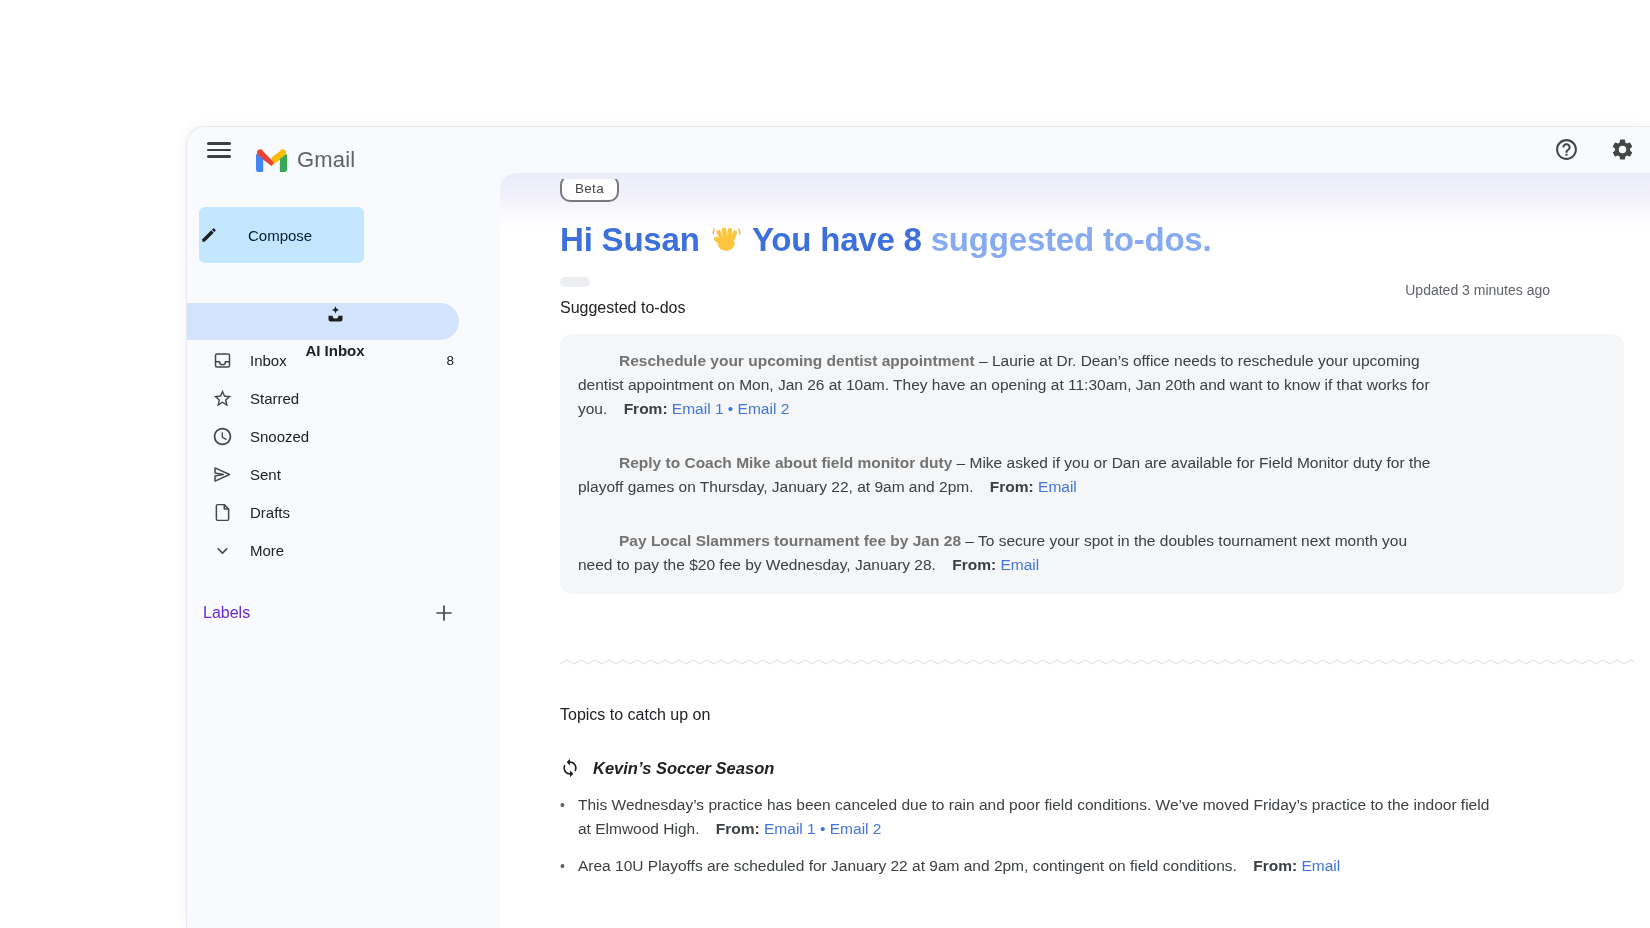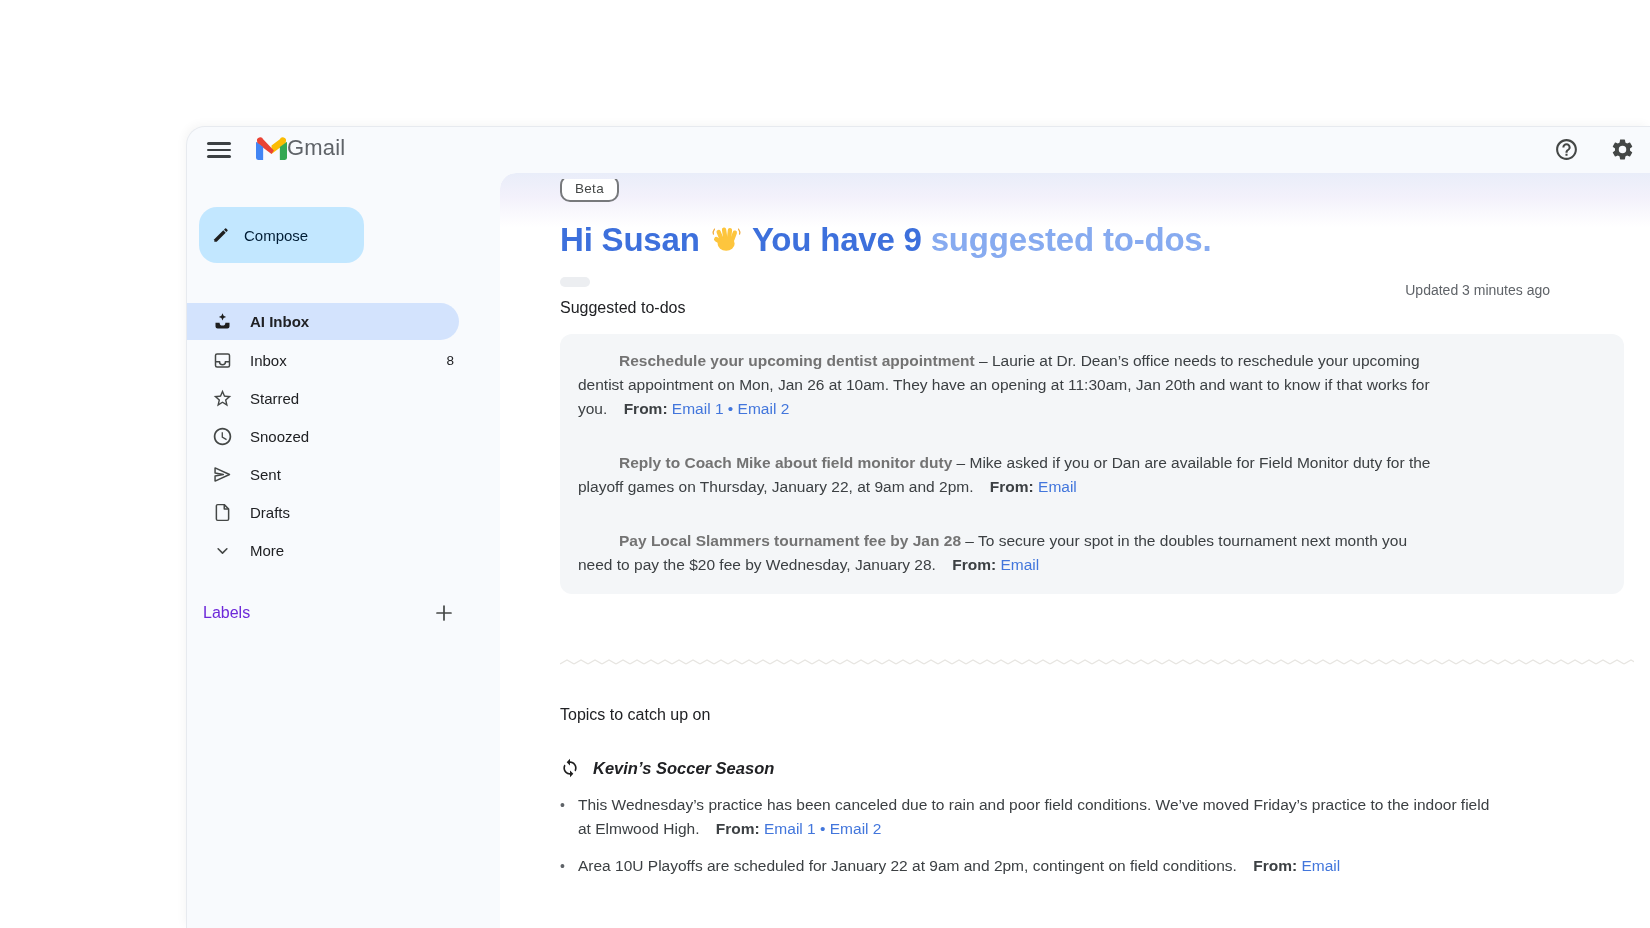--- a/index.html
+++ b/index.html
@@ -9,44 +9,44 @@
   
   .window { position:absolute; left:187px; top:127px; right:0; bottom:0;
     background:#f8fafd; border-top-left-radius:18px;
     box-shadow:0 0 0 1px #e7eaef, -3px -3px 10px rgba(0,0,0,.04); overflow:hidden; }
 
   
   .topbar { position:absolute; left:0; top:0; right:0; height:46px; }
   .hamburger { position:absolute; left:20px; top:13px; width:24px; height:20px;
     display:flex; flex-direction:column; justify-content:center; gap:4px; cursor:pointer; }
   .hamburger i { display:block; height:2.4px; background:#3c4043; border-radius:2px; }
-  .brand { position:absolute; left:69px; top:8px; display:flex; align-items:center; }
+  .brand { position:absolute; left:69px; top:20px; display:flex; align-items:center; gap:10px; }
   .brand svg { display:block; }
   .brand-name { font-size:22px; color:#5f6368; letter-spacing:.2px; }
 
   .searchbar { position:absolute; left:300px; top:3px; width:920px; height:43px;
     background:#e9eef6; border-radius:22px; display:flex; align-items:center; padding:0 48px 0 18px; }
   .searchbar .mag { flex:0 0 auto; margin-right:14px; }
   .searchbar input { flex:1; border:none; outline:none; background:transparent;
     font-size:16px; color:#202124; font-family:inherit; }
   .searchbar input::placeholder { color:#5f6368; opacity:1; }
   .tune-btn { position:absolute; right:12px; top:9px; width:26px; height:26px; cursor:pointer; }
 
   .topbar-right { position:absolute; right:14px; top:8px; display:flex; gap:28px; align-items:center; }
   .icon-btn { width:28px; height:28px; cursor:pointer; display:flex; align-items:center; justify-content:center; }
 
   
   .sidebar { position:absolute; left:0; top:46px; width:313px; bottom:0; }
   .compose-btn { margin:34px 0 0 12px; width:165px; height:56px; background:#c2e7ff;
-    border-radius:18px; display:flex; align-items:center; padding-left:12px; gap:13px; cursor:pointer; }
+    border-radius:6px; display:flex; align-items:center; padding-left:0; gap:29px; cursor:pointer; }
   .compose-btn span { font-size:15px; font-weight:500; color:#001d35; }
   .nav { margin-top:40px; }
   .nav-item { position:relative; height:38px; display:flex; align-items:center;
     padding-left:24px; gap:17px; cursor:pointer; }
-  .nav-item.selected { height:37px; width:272px; background:#d3e3fd; border-radius:0 19px 19px 0; margin-bottom:1px; }
+  .nav-item.selected { height:37px; width:272px; background:#d3e3fd; border-radius:0 19px 19px 0; margin-bottom:1px;flex-direction:column; }
   .nav-item.selected .nlabel { font-weight:700; }
   .nicon { width:22px; height:22px; flex:0 0 auto; display:flex; align-items:center; justify-content:center; }
   .nlabel { font-size:15px; color:#202124; }
   .ncount { position:absolute; right:46px; font-size:13.5px; font-weight:500; color:#202124; }
   .labels-row { margin-top:30px; position:relative; height:28px; display:flex; align-items:center; padding-left:16px; }
   .labels-title { font-size:16px; font-weight:500; color:#6d28d9; }
   .add-label { position:absolute; right:44px; top:2px; width:24px; height:24px; cursor:pointer; }
 
   
   .panel { position:absolute; left:313px; top:46px; right:0; bottom:0;
@@ -225,21 +225,21 @@
               <rect x="9" y="7" width="5.6" height="17" rx="2.8" transform="rotate(-22 12 15)"></rect>
               <rect x="15" y="4.5" width="5.6" height="20" rx="2.8" transform="rotate(-8 18 14)"></rect>
               <rect x="21" y="5" width="5.6" height="19" rx="2.8" transform="rotate(6 23 14)"></rect>
               <rect x="26.5" y="8" width="5.6" height="15" rx="2.8" transform="rotate(20 29 15)"></rect>
               <ellipse cx="19.5" cy="25.5" rx="11" ry="9"></ellipse>
               <rect x="3.5" y="18" width="11" height="6" rx="3" transform="rotate(33 9 21)"></rect>
             </g>
             <path d="M4.5 6.5q-2.4 3.2-1.4 6.6" stroke="#f0a93a" fill="none" stroke-width="1.6" stroke-linecap="round"></path>
             <path d="M35.5 6.5q2.4 3.2 1.4 6.6" stroke="#f0a93a" fill="none" stroke-width="1.6" stroke-linecap="round"></path>
           </svg>
-          <span class="gd">You have 9</span>
+          <span class="gd">You have 8</span>
           <span class="gl">suggested to-dos.</span>
         </div>
       </h1>
 
       <div class="updated">Updated 3 minutes ago</div>
 
       <div class="fade-dash"></div>
 
       <div class="section-label">Suggested to-dos</div>
 

